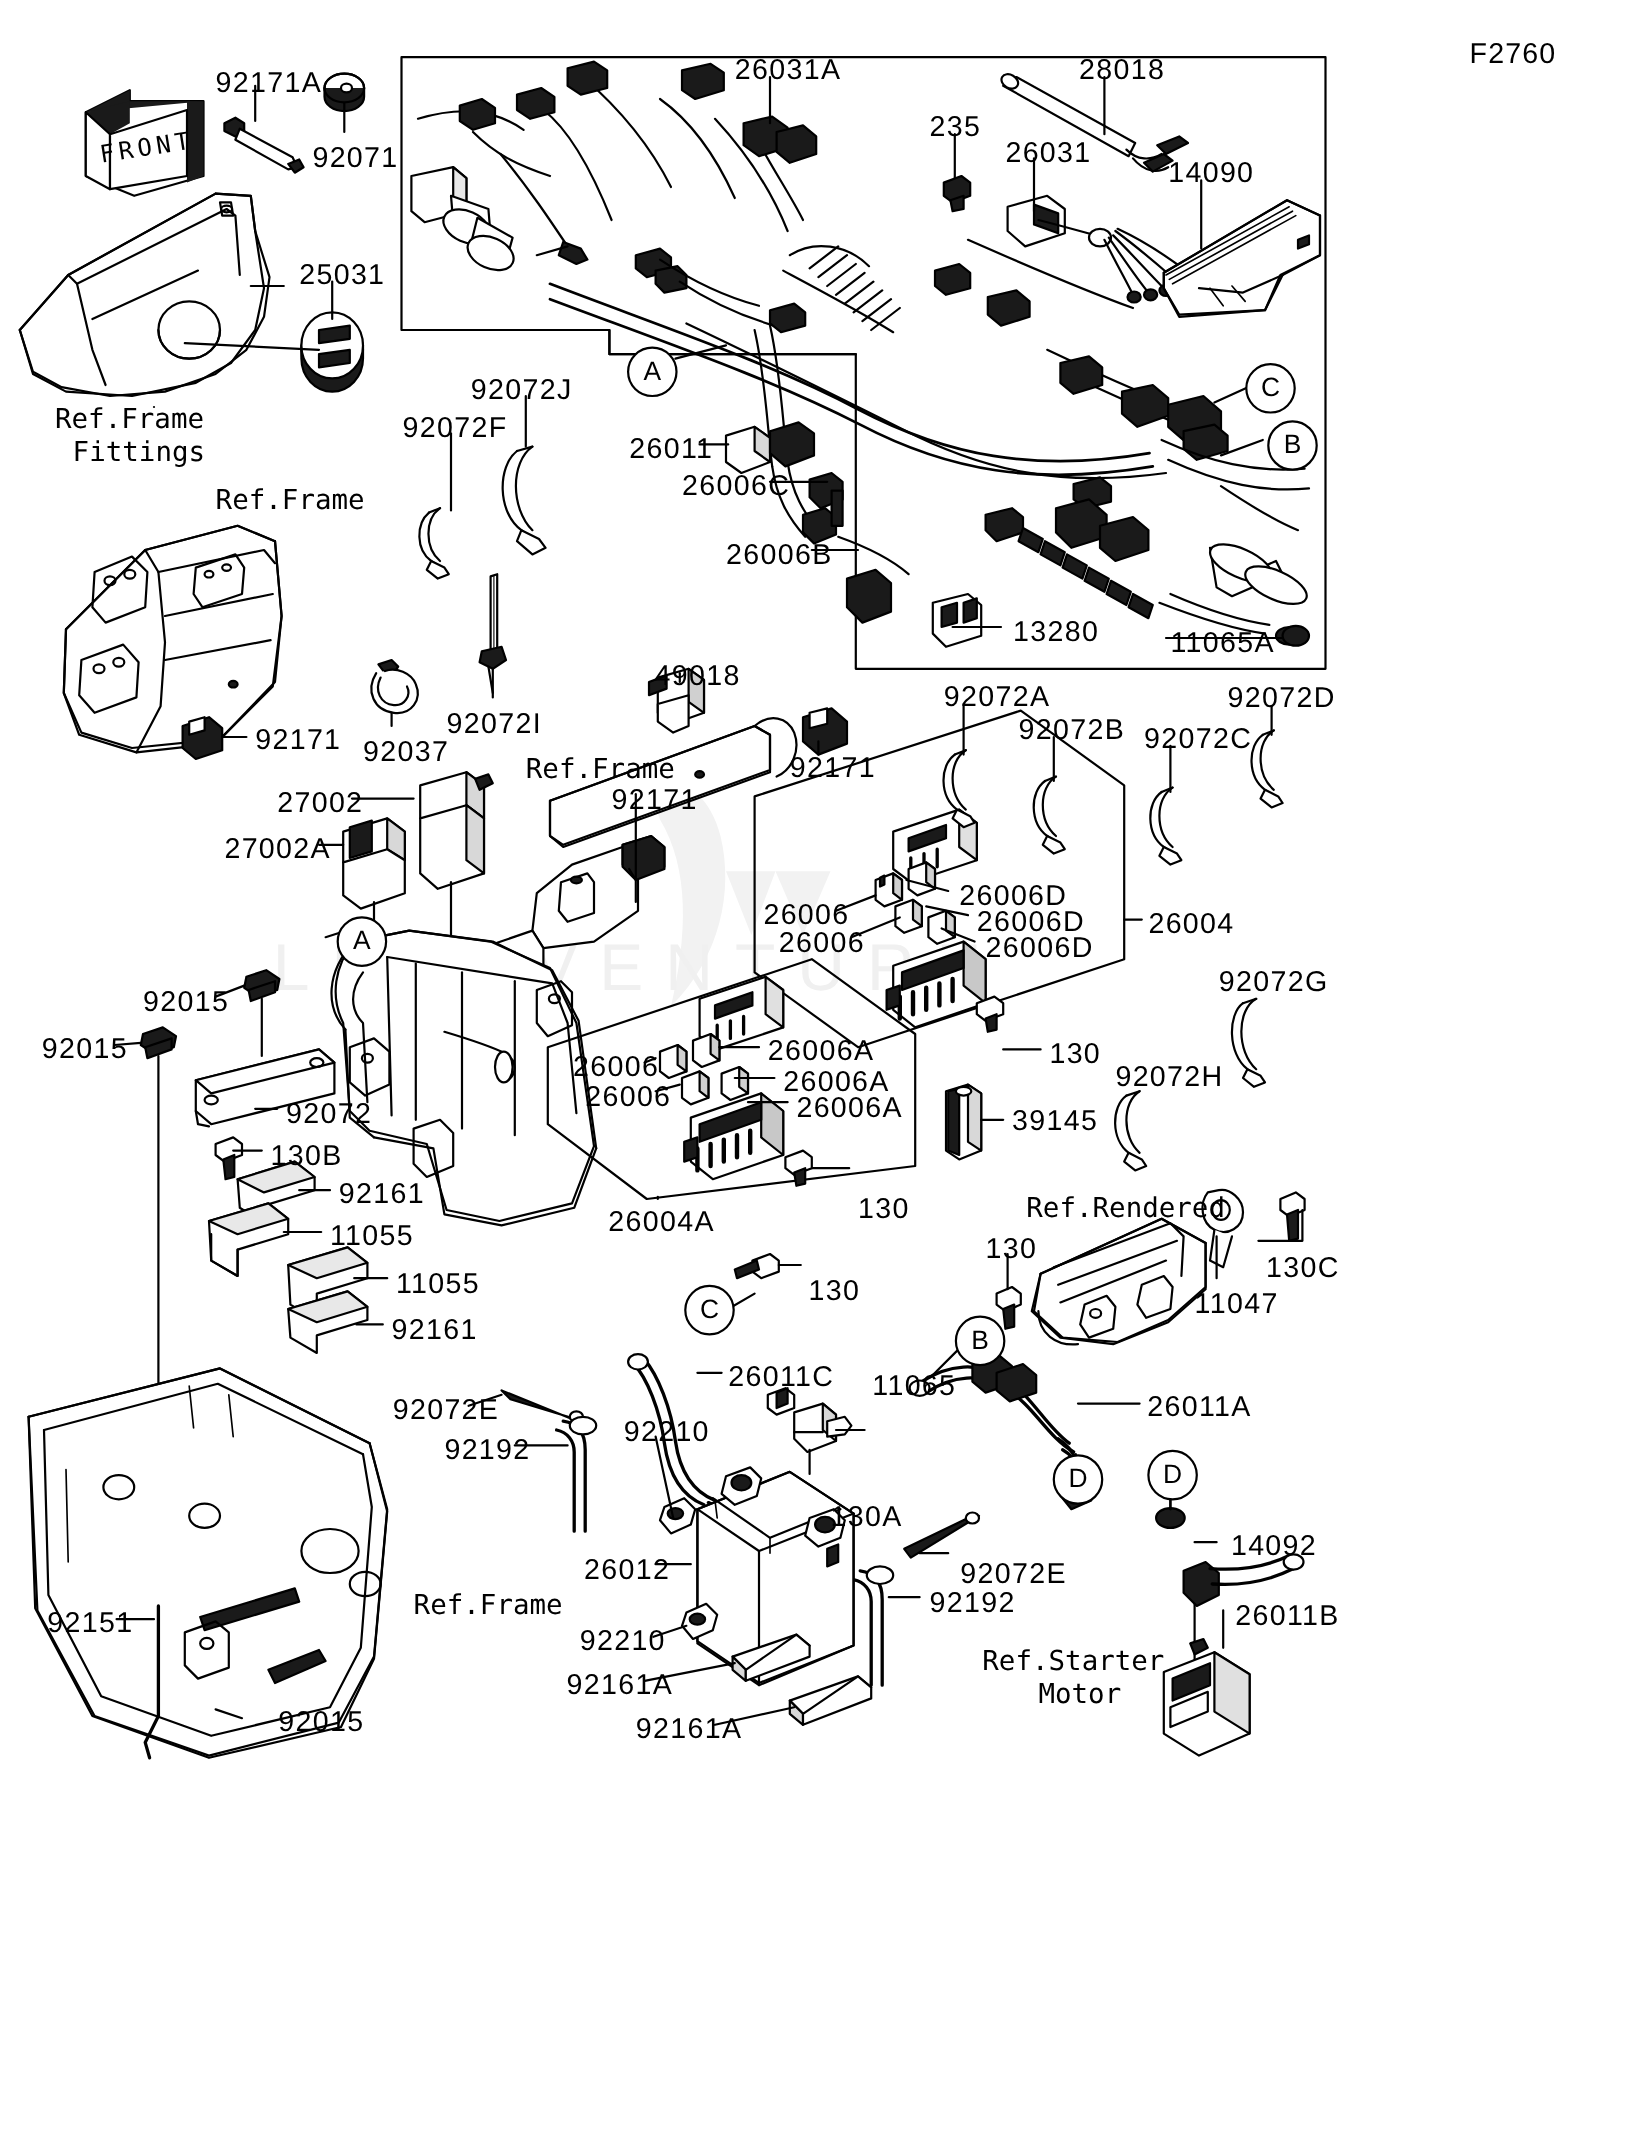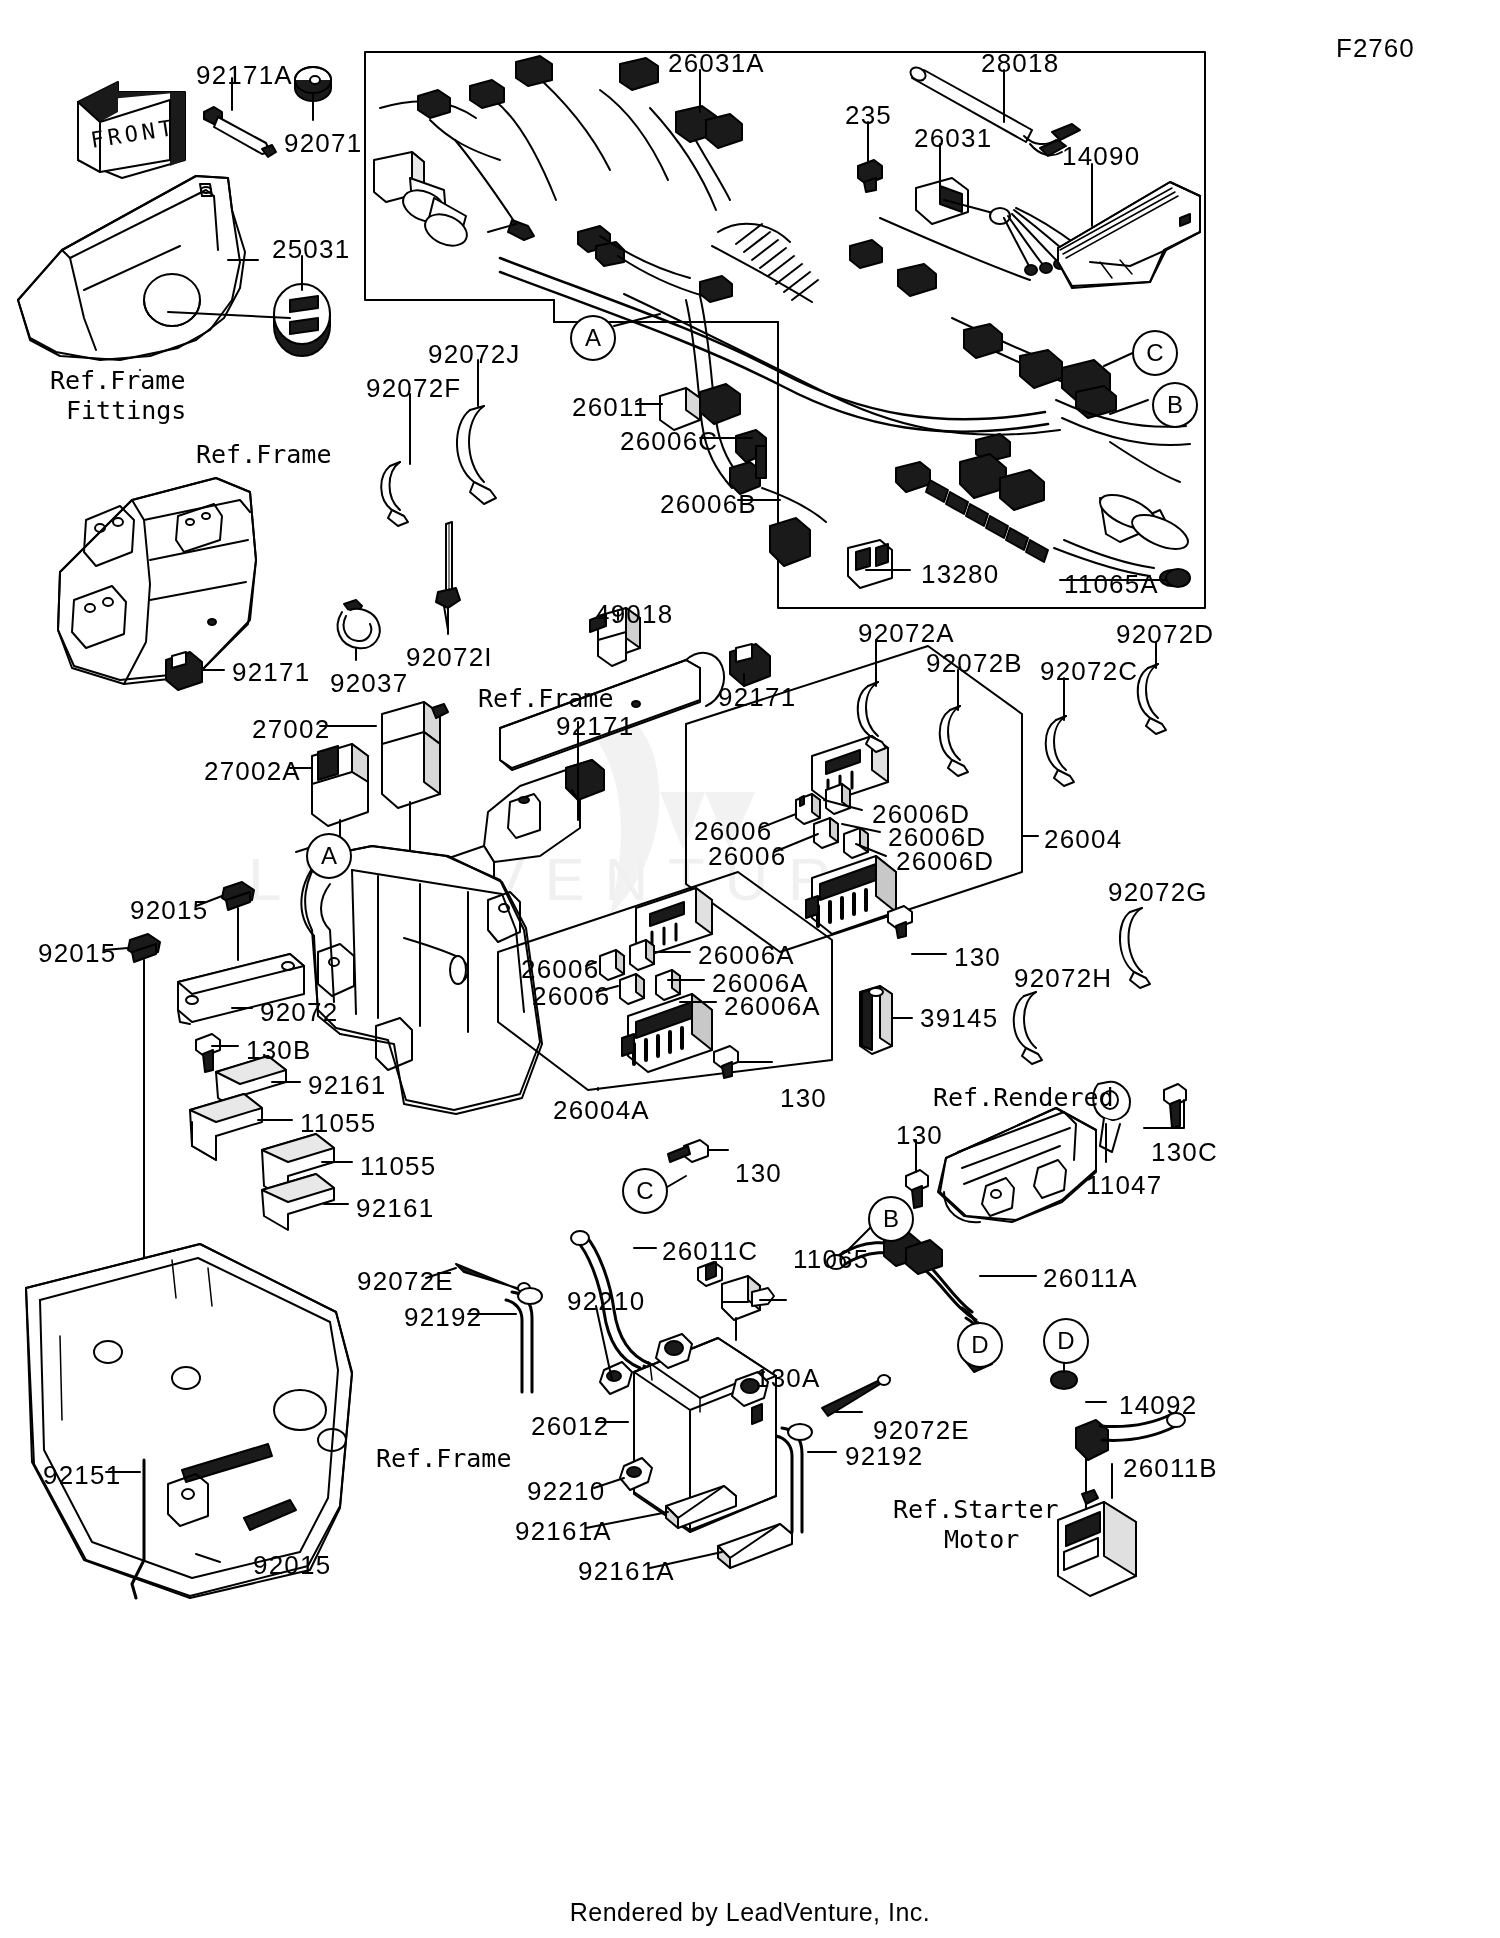--- a/index.html
+++ b/index.html
@@ -927,15 +927,14 @@
       <div class="lbl code" style="left: 873px; top: 1417px;">92072E</div>
       <div class="lbl code" style="left: 1123px; top: 1455px;">26011B</div>
       <div class="lbl code" style="left: 527px; top: 1478px;">92210</div>
       <div class="lbl code" style="left: 845px; top: 1443px;">92192</div>
       <div class="lbl code" style="left: 43px; top: 1462px;">92151</div>
       <div class="lbl code" style="left: 515px; top: 1518px;">92161A</div>
       <div class="lbl code" style="left: 578px; top: 1558px;">92161A</div>
       <div class="lbl code" style="left: 253px; top: 1552px;">92015</div>
     </div>
 
-  <div class="footer">Rendered by LeadVenture, Inc.</div>
 
 </div>
 
 </body></html>

